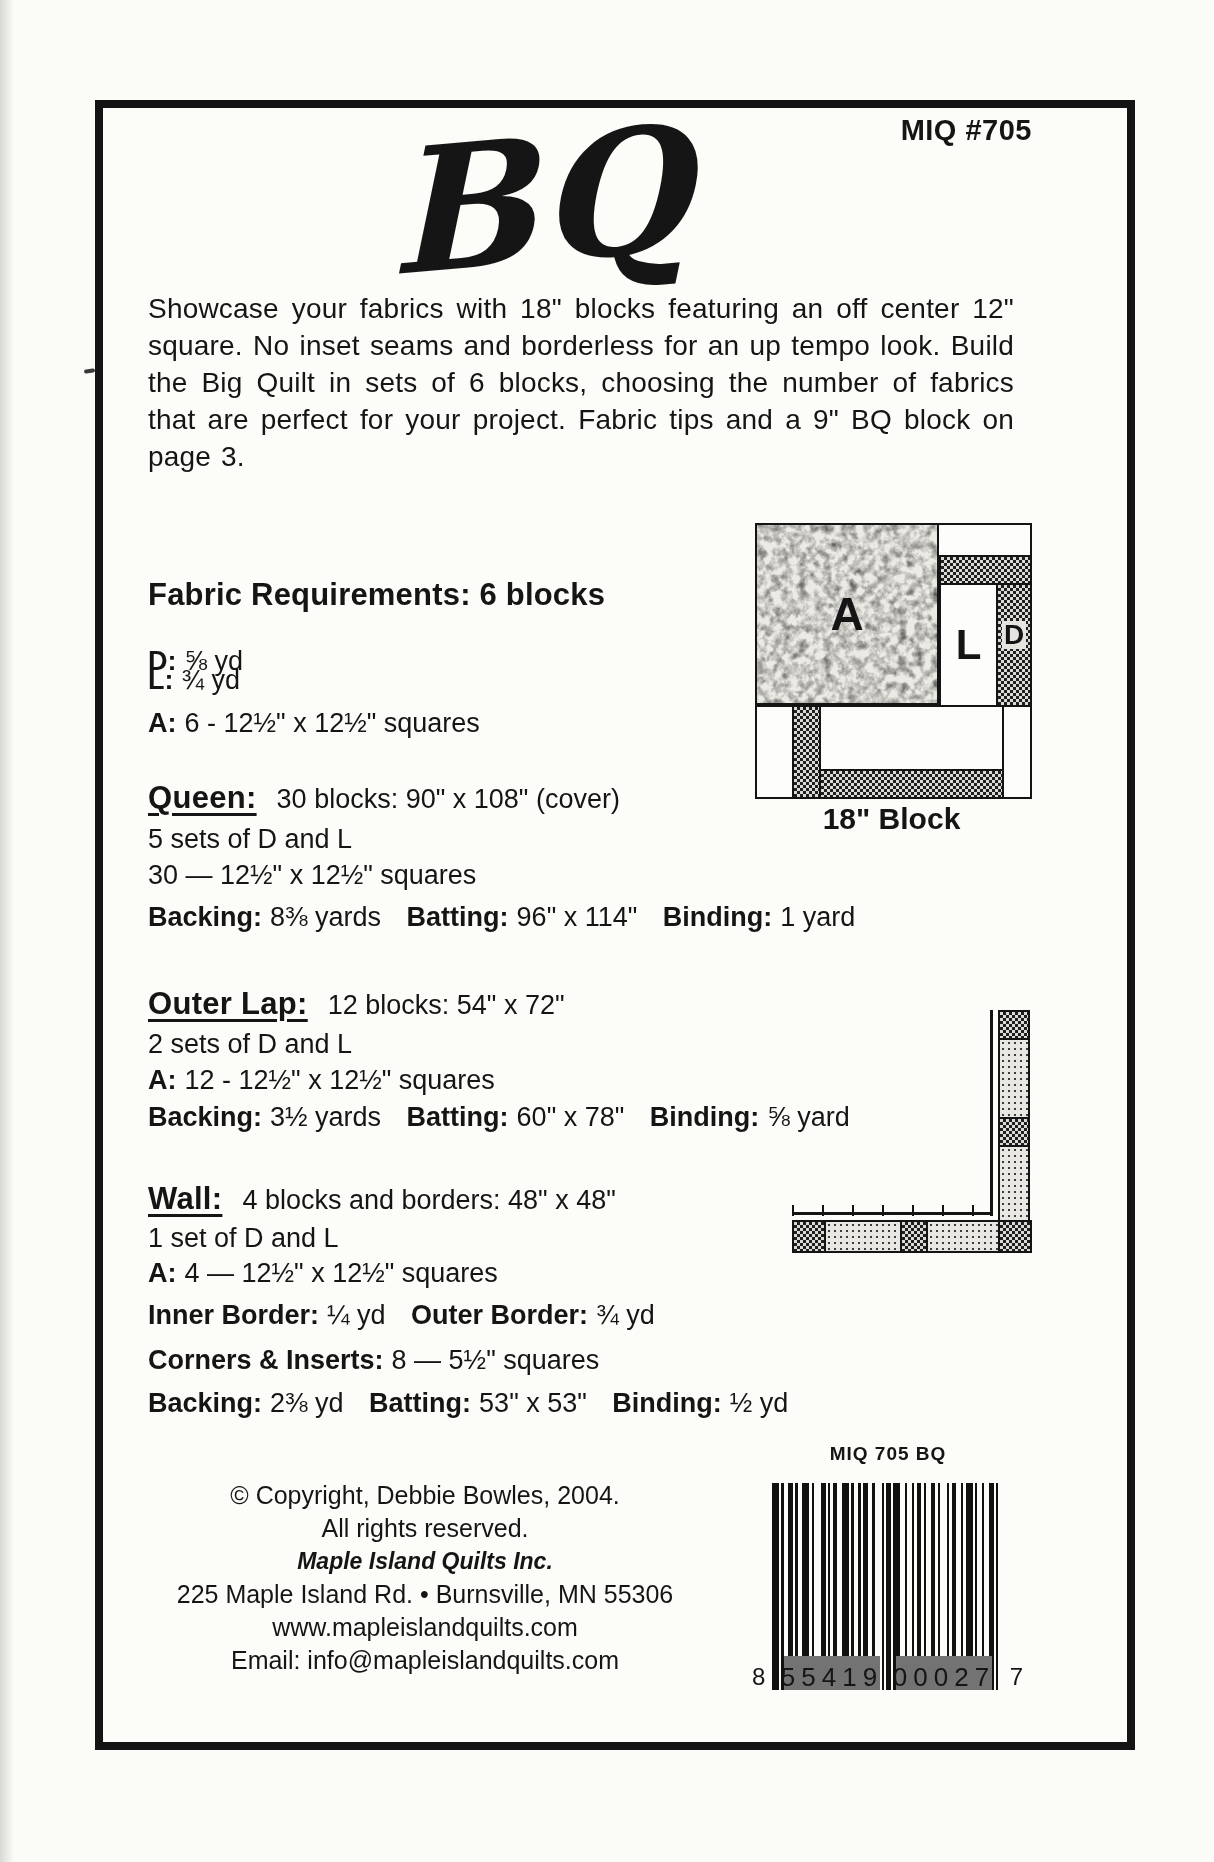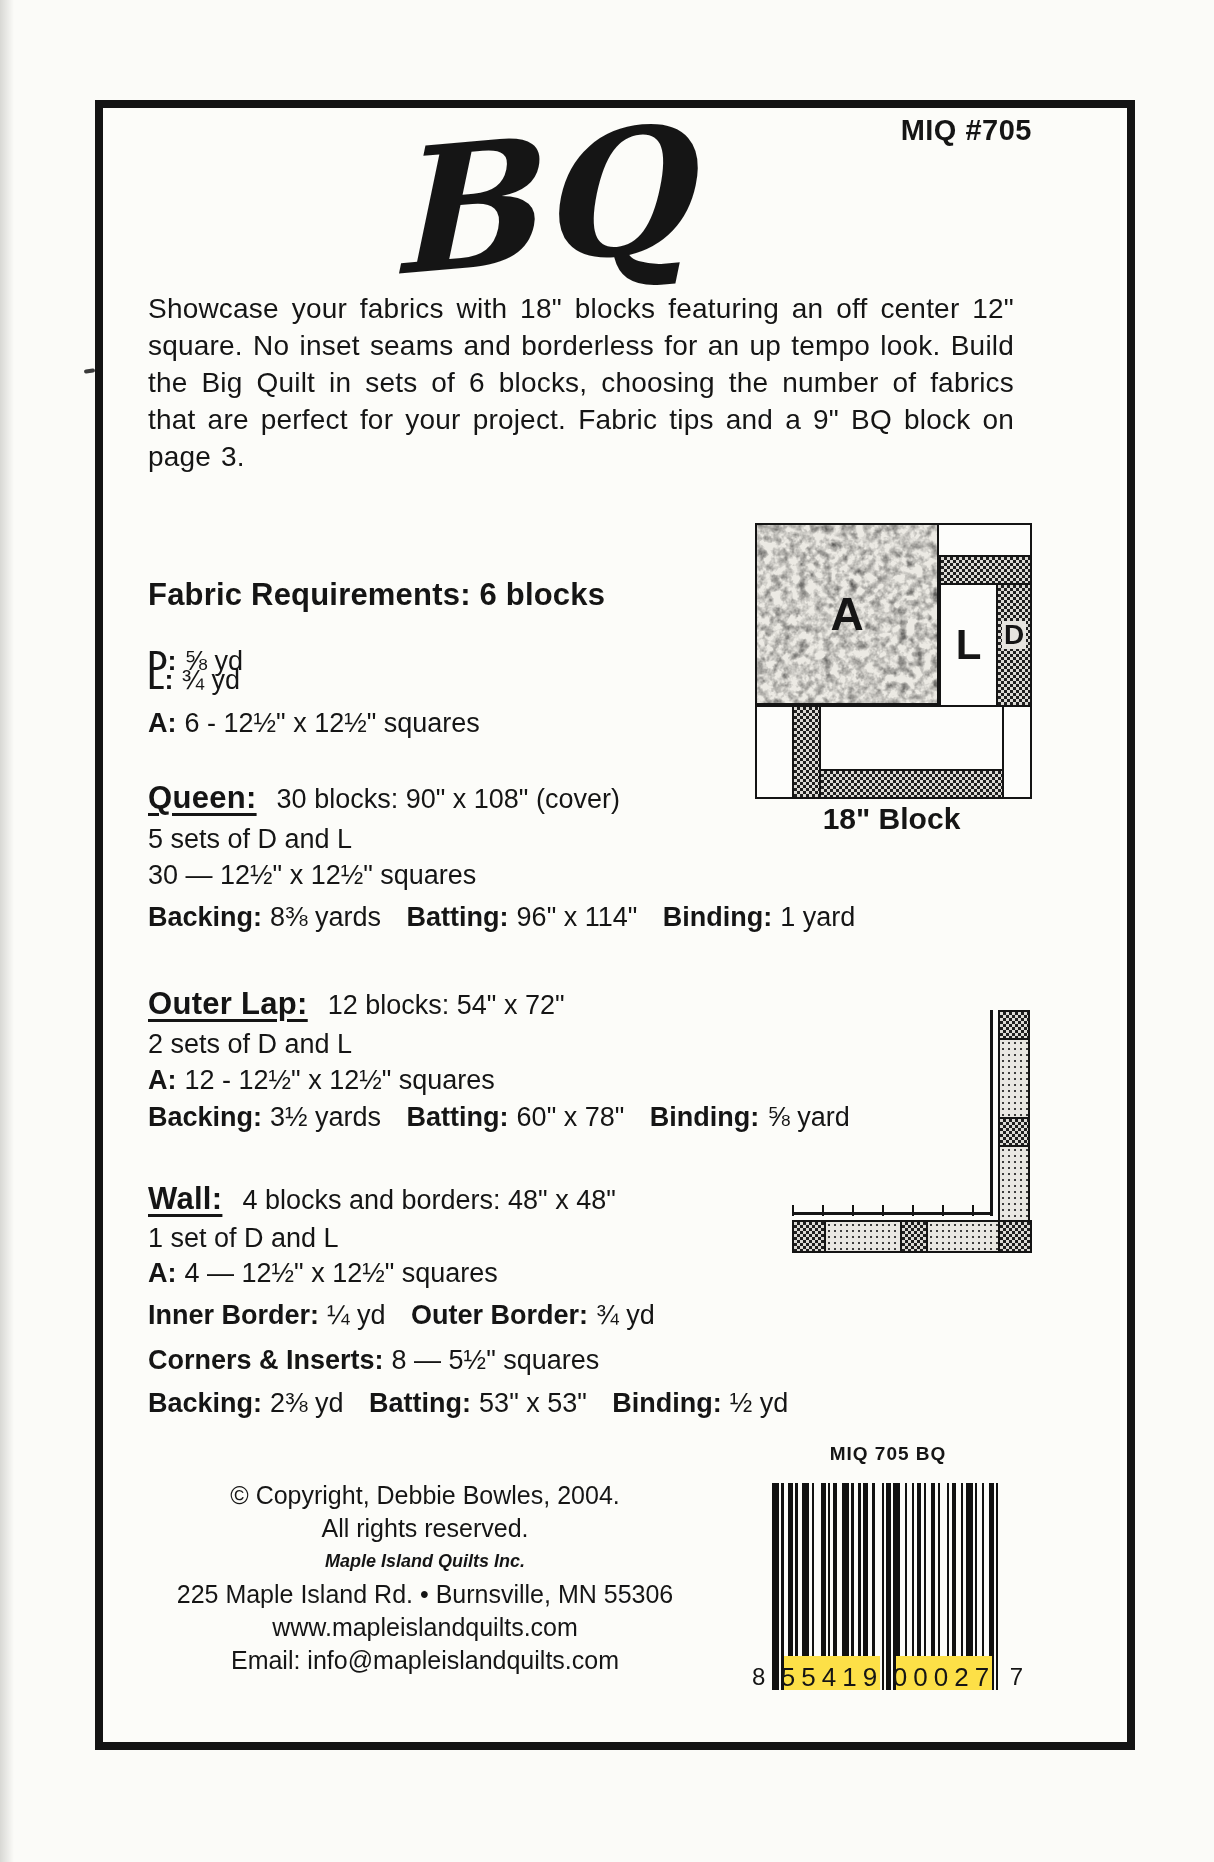--- a/index.html
+++ b/index.html
@@ -52,28 +52,28 @@
   .patch-letter{font-weight:bold; font-size:42px; line-height:1;}
   .block-caption{left:652px; top:694px; width:273px; text-align:center; font-size:30px; font-weight:bold;}
   
   .seg{position:absolute; border:2px solid #141414; box-sizing:border-box;}
   .edge-line-v{left:887px; top:902px; width:3px; height:206px; background:#141414;}
   .edge-line-h{left:689px; top:1104px; width:201px; height:3px; background:#141414;}
   .ticks-h{left:689px; top:1097px; width:240px; height:11px;
     background:repeating-linear-gradient(90deg,#141414 0 2px, transparent 2px 30px);}
   
   .publisher{left:42px; top:1371px; width:560px; text-align:center; font-size:25px; line-height:33px;}
-  .publisher .company{font-weight:bold; font-style:italic; font-size:18px;}
+  .publisher .company{font-weight:bold; font-style:italic; font-size:23px;}
   
   .bc-label{left:640px; top:1335px; width:290px; text-align:center; font-size:19px; font-weight:bold; letter-spacing:1px;}
   .barcode{left:649px; top:1375px; width:271px; height:207px;}
   .bc-bars{position:absolute; left:20px; right:20px; top:0; bottom:0; display:flex;}
   .bc-bars .bar{background:#111;}
   .bc-bars .gap{background:transparent;}
-  .bc-cover{position:absolute; bottom:0; height:34px; background:#fde047; display:flex; align-items:flex-end; justify-content:center;
+  .bc-cover{position:absolute; bottom:0; height:34px; background:#737373; display:flex; align-items:flex-end; justify-content:center;
     font-size:26px; line-height:26px; letter-spacing:6px;}
   .bc-digit{position:absolute; bottom:0; font-size:24px; line-height:26px;}
   .stray-dash{left:84px; top:369px; width:11px; height:4px; background:#3a3a3a; border-radius:2px; transform:rotate(-8deg);}
 </style>
 </head>
 <body>
 
 <div class="canvas">
   <div class="scan-edge"></div>
   <div class="abs stray-dash"></div>

